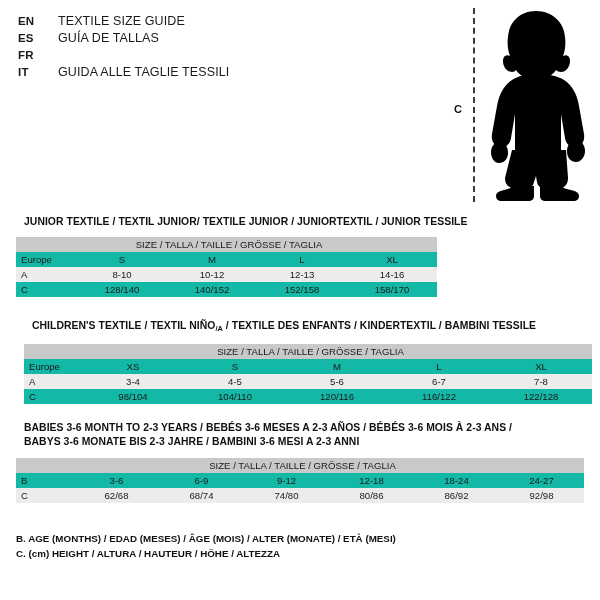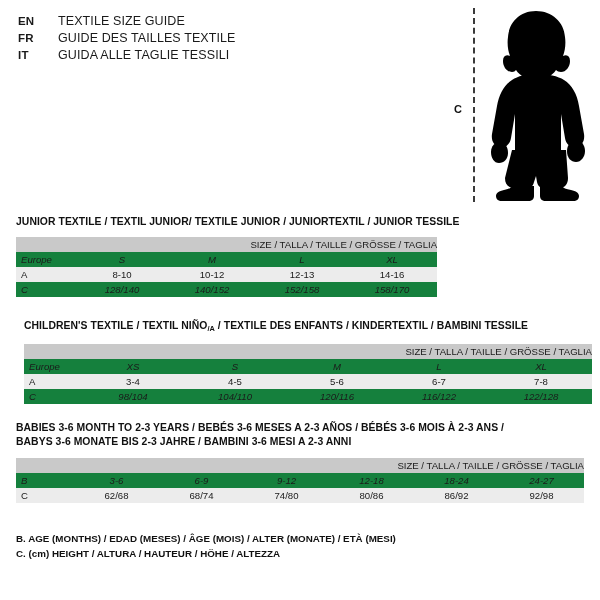--- a/index.html
+++ b/index.html
@@ -79,21 +79,21 @@
     position: absolute;
     left: 0;
     width: 600px;
   }
   .section-heading {
     font-size: 10.4px;
     font-weight: bold;
     color: #111;
     letter-spacing: 0.05px;
     line-height: 14px;
-    padding-left: 16px;
+    padding-left: 24px;
     white-space: nowrap;
   }
   .sub {
     font-size: 7.4px;
     vertical-align: -2px;
   }
   table.size-table {
     border-collapse: collapse;
     table-layout: fixed;
     margin-left: 16px;
@@ -107,32 +107,31 @@
     font-size: 9.6px;
     color: #1a1a1a;
     white-space: nowrap;
   }
   table.size-table td.lbl {
     text-align: left;
     padding-left: 5px;
   }
   tr.hdr-bar td {
     background: #c9c9c9;
-    text-align: right;
+    text-align: center;
     padding-left: 5px;
     font-size: 9.6px;
     height: 15px;
     line-height: 15px;
   }
   tr.shade td {
     background: #ececec;
   }
   tr.plain td {
-    background: #15803d;
-    font-style: italic;
+    background: #14b8a6;
   }
 
   
   #legend {
     position: absolute;
     left: 16px;
     top: 531px;
     width: 560px;
   }
   .legend-line {
@@ -145,22 +144,25 @@
 </style>
 </head>
 <body>
 
 <div id="lang-block">
   <div class="lang-row">
     <span class="lang-code">EN</span>
     <span class="lang-title">TEXTILE SIZE GUIDE</span>
   </div>
   <div class="lang-row">
+    <span class="lang-code">ES</span>
+    <span class="lang-title">GUÍA DE TALLAS</span>
+  </div>
+  <div class="lang-row">
     <span class="lang-code">FR</span>
-    <span class="lang-title">GUIDE DES TAILLES TEXTILE</span>
   </div>
   <div class="lang-row">
     <span class="lang-code">IT</span>
     <span class="lang-title">GUIDA ALLE TAGLIE TESSILI</span>
   </div>
 </div>
 
 <div id="figure-block">
   <div id="height-line"></div>
   <div id="height-label">C</div>

